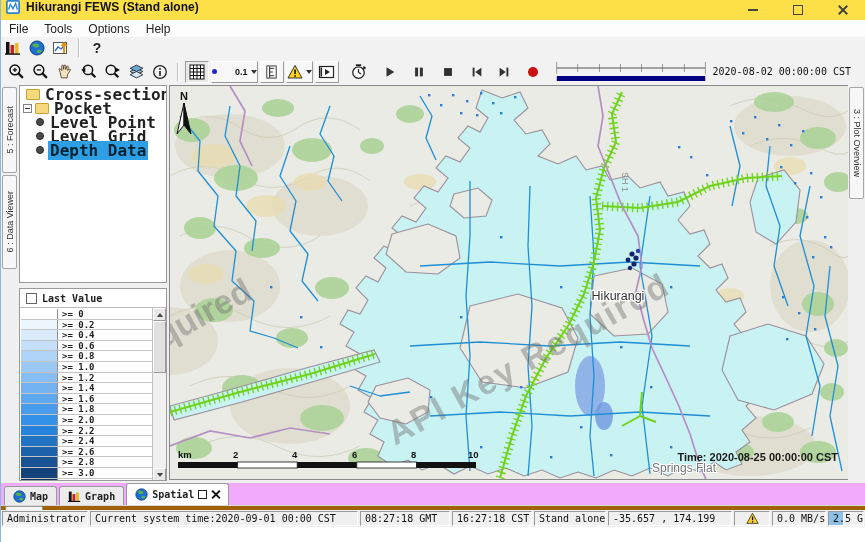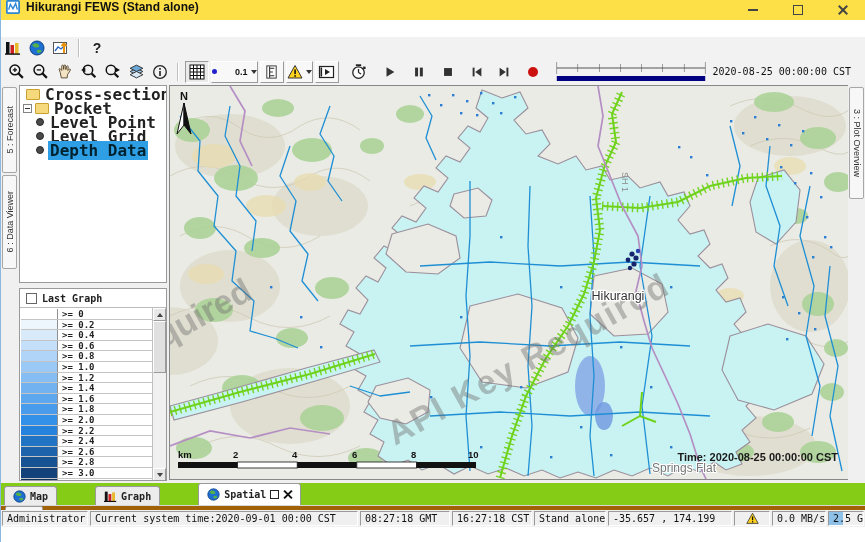--- a/index.html
+++ b/index.html
@@ -58,21 +58,21 @@
   .lsw{width:36px;flex:0 0 auto;border-right:1px solid #909090;}
   .llb{font-family:"DejaVu Sans Mono",monospace;font-size:9px;font-weight:bold;color:#222;padding-left:4px;line-height:10px;}
   .lscroll{position:absolute;right:0;top:0;width:13px;height:173px;background:#f0f0f0;border-left:1px solid #c0c0c0;}
   .sbtn{width:13px;height:13px;border:1px solid;border-color:#fff #9a9a9a #9a9a9a #fff;background:#e8e8e8;box-sizing:border-box;display:flex;align-items:center;justify-content:center;}
   .sbtn.bottom{position:absolute;bottom:0;}
   .sarrow-up{width:0;height:0;border-left:3px solid transparent;border-right:3px solid transparent;border-bottom:4px solid #444;}
   .sarrow-dn{width:0;height:0;border-left:3px solid transparent;border-right:3px solid transparent;border-top:4px solid #444;}
   .sthumb{position:absolute;top:13px;left:0;width:13px;height:52px;border:1px solid;border-color:#fff #9a9a9a #9a9a9a #fff;background:#e0e0e0;box-sizing:border-box;}
   .map-area{position:absolute;left:168px;top:0;width:679px;height:393px;border:1px solid #888;box-sizing:content-box;background:#e9ebe4;overflow:hidden;}
   
-  .tabbar{position:absolute;left:0;top:483px;width:100%;height:22px;background:#84cc16;display:flex;align-items:flex-end;padding-left:3px;box-sizing:border-box;gap:36px;}
+  .tabbar{position:absolute;left:0;top:483px;width:100%;height:22px;background:#f0abfc;display:flex;align-items:flex-end;padding-left:3px;box-sizing:border-box;}
   .btab{display:flex;align-items:center;gap:4px;border:1px solid #9a9a9a;border-bottom:none;border-radius:3px 3px 0 0;background:#ececec;
         height:18px;padding:0 8px;margin-right:2px;font-family:"DejaVu Sans Mono",monospace;font-size:10px;font-weight:bold;color:#222;}
   .btab.active{background:#fff;height:21px;}
   .mini-sq{width:7px;height:7px;border:1.5px solid #222;}
   .mini-x{position:relative;width:9px;height:9px;}
   .mini-x:before,.mini-x:after{content:"";position:absolute;left:4px;top:-1px;width:2px;height:11px;background:#111;}
   .mini-x:before{transform:rotate(45deg);} .mini-x:after{transform:rotate(-45deg);}
   .logsrow{position:absolute;left:0;top:505px;width:100%;height:20px;background:#a16207;border-top:1px solid #d8d8d8;display:flex;}
   .logs-btn{margin-left:4px;height:16px;padding:0 6px;border:1px solid #9a9a9a;border-radius:2px;background:#f6f6f6;
             font-family:"DejaVu Sans Mono",monospace;font-size:10px;font-weight:bold;color:#222;display:flex;align-items:center;}
@@ -209,20 +209,26 @@
         </div>
       <div class="win-btn">
           <span class="glyph-max"></span>
         </div>
       <div class="win-btn">
           <span class="glyph-close"></span>
         </div>
     </div>
   </div>
 
+  <div class="menubar">
+    <span class="menu-item">File</span>
+    <span class="menu-item">Tools</span>
+    <span class="menu-item">Options</span>
+    <span class="menu-item">Help</span>
+  </div>
 
   <div class="toolbar1">
     <div class="tb-btn">
         <svg width="16" height="16">
           <use href="#i-bars"></use>
         </svg>
       </div>
     <div class="tb-btn">
         <svg width="16" height="16">
           <use href="#i-globe"></use>
@@ -346,21 +352,21 @@
             <line x1="99" y1="4" x2="99" y2="12"></line>
           <line x1="146" y1="4" x2="146" y2="12"></line>
             <line x1="194" y1="4" x2="194" y2="12"></line>
             <line x1="241" y1="4" x2="241" y2="12"></line>
           <line x1="289" y1="4" x2="289" y2="12"></line>
             <line x1="336" y1="2" x2="336" y2="14"></line>
         </g>
         <rect x="4" y="16" width="332" height="5" fill="#000080"></rect>
       </svg>
     </div>
-    <span class="tb-datetime">2020-08-25 00:00:00 CST</span>
+    <span class="tb-datetime">2020-08-02 00:00:00 CST</span>
   </div>
 
   <div class="main">
 
     <div class="strip-left">
       <div class="vtab up" style="height:86px">
           <span>5 : Forecast</span>
         </div>
       <div class="vtab up" style="height:94px">
           <span>6 : Data Viewer</span>
@@ -396,21 +402,21 @@
         <div class="tree-row">
           <span class="tree-ind"></span>
             <span class="bullet"></span>
           <span class="tree-label sel" style="background: rgb(47, 159, 229);">Depth Data</span>
         </div>
       </div>
 
       <div class="legend-box">
         <div class="legend-head">
           <span class="chk"></span>
-          <span class="legend-title">Last Graph</span>
+          <span class="legend-title">Last Value</span>
         </div>
         <div class="legend-body">
           <div class="legend-rows">
             <div class="lrow">
                 <span class="lsw" style="background: rgb(255, 255, 255);"></span>
                 <span class="llb">&gt;= 0</span>
               </div>
             <div class="lrow">
                 <span class="lsw" style="background: rgb(237, 245, 253);"></span>
                 <span class="llb">&gt;= 0.2</span>

